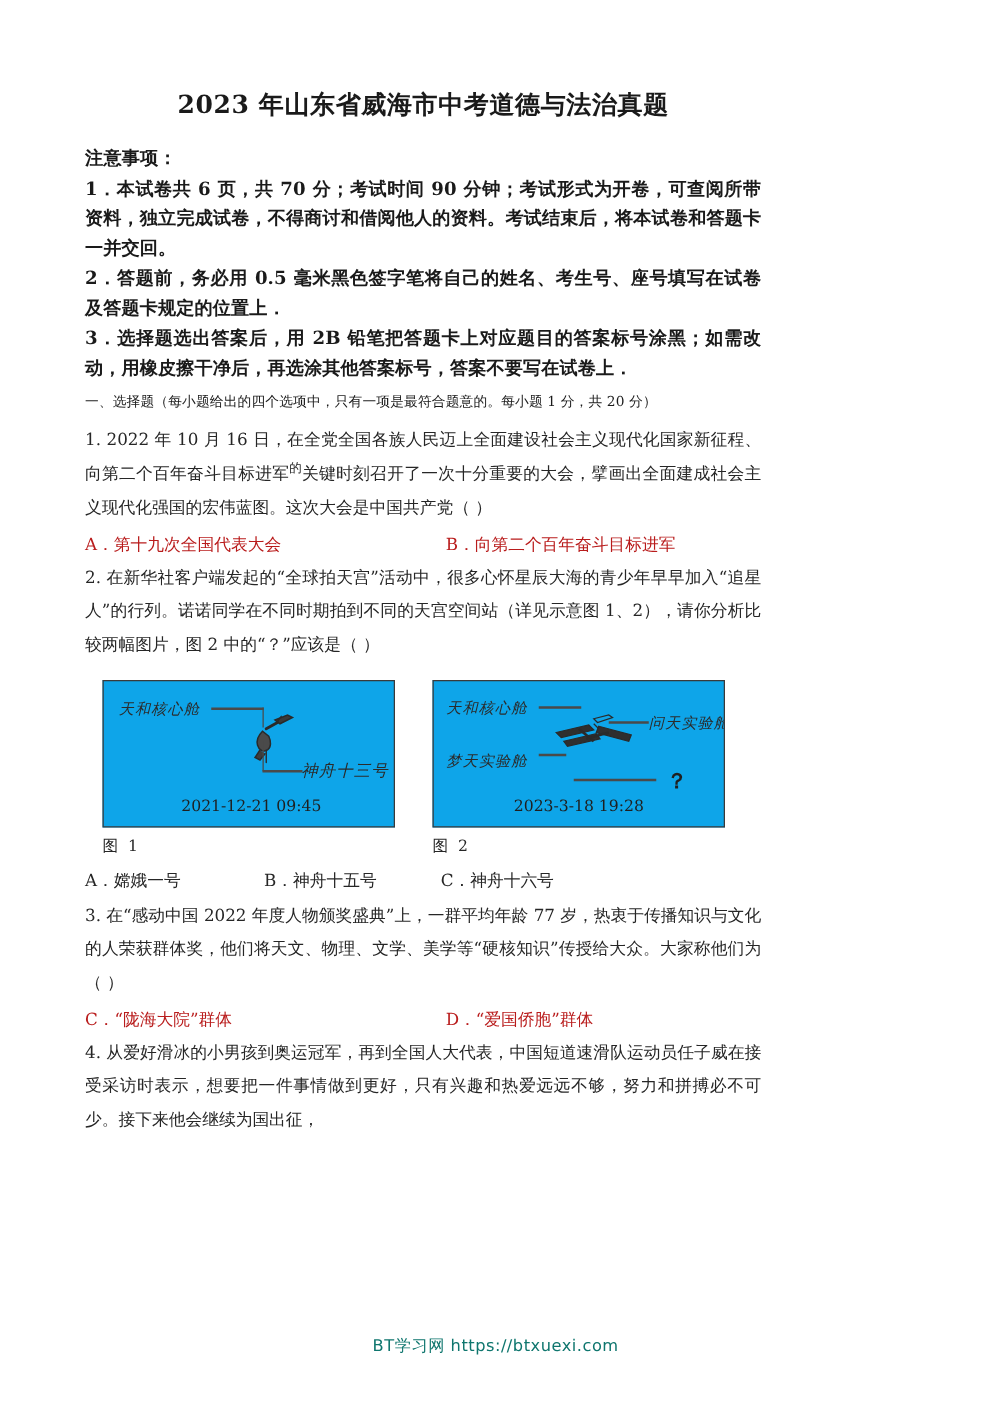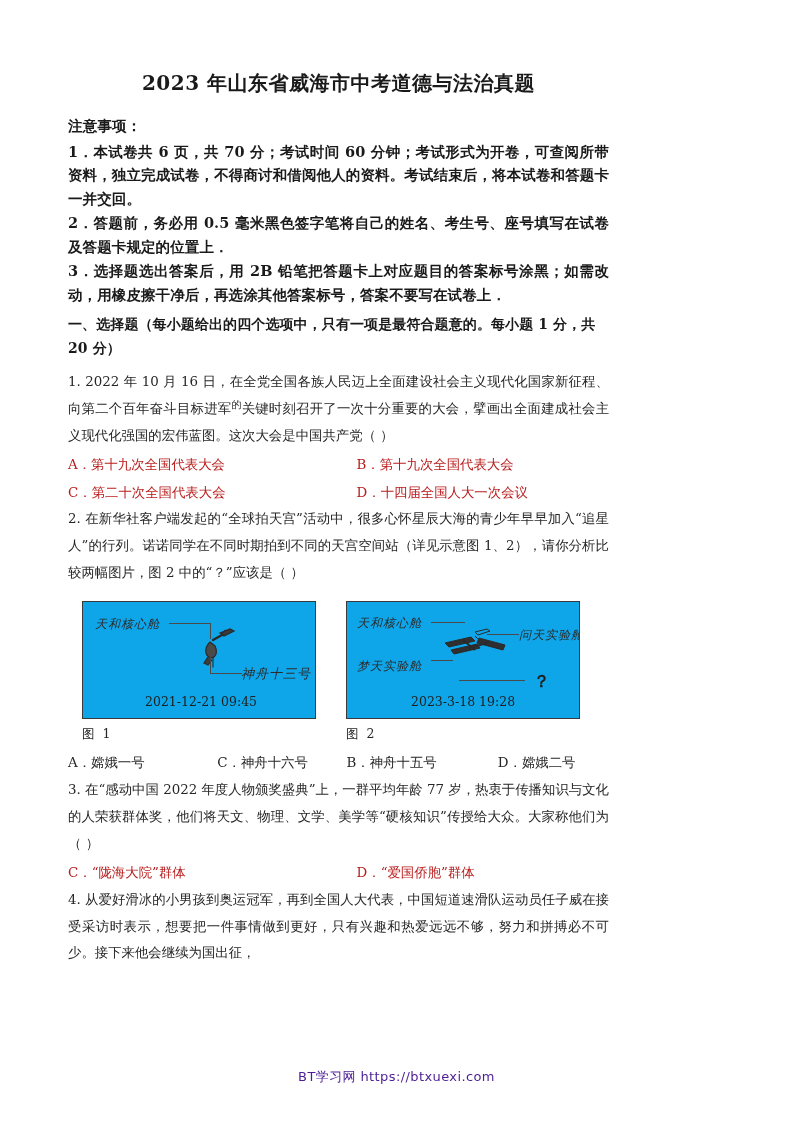--- a/index.html
+++ b/index.html
@@ -40,22 +40,22 @@
   .notice-item {
     font-size: 14.5px;
     font-weight: bold;
     line-height: 1.62;
     margin: 0 0 1px 0;
     text-align: justify;
     text-justify: inter-ideograph;
     letter-spacing: 0.1px;
   }
   .section-head {
-    font-size: 14px;
-    font-weight: bold;
+    font-size: 11px;
+    font-weight: normal;
     line-height: 1.7;
     margin: 7px 0 8px 0;
     letter-spacing: 0.1px;
   }
   .q-stem {
     font-size: 13.4px;
     line-height: 2.0;
     margin: 0 0 2px 0;
     text-align: justify;
     text-justify: inter-ideograph;
@@ -149,48 +149,44 @@
   .lead.v { width: 1.2px; }
   .sketch { position: absolute; }
 
   .footer {
     position: absolute;
     left: 0;
     top: 1068px;
     width: 793px;
     text-align: center;
     font-size: 13px;
-    color: #4c1d95;
+    color: #0f766e;
     font-family: "DejaVu Sans", "Liberation Sans", sans-serif;
     letter-spacing: 0.4px;
   }
 </style>
 </head>
 <body>
 
 <div class="page">
 
   <div class="doc-title">2023 年山东省威海市中考道德与法治真题</div>
 
   <div class="notice-head">注意事项：</div>
 
-  <div class="notice-item">1．本试卷共 6 页，共 70 分；考试时间 60 分钟；考试形式为开卷，可查阅所带资料，独立完成试卷，不得商讨和借阅他人的资料。考试结束后，将本试卷和答题卡一并交回。</div>
+  <div class="notice-item">1．本试卷共 6 页，共 70 分；考试时间 90 分钟；考试形式为开卷，可查阅所带资料，独立完成试卷，不得商讨和借阅他人的资料。考试结束后，将本试卷和答题卡一并交回。</div>
   <div class="notice-item">2．答题前，务必用 0.5 毫米黑色签字笔将自己的姓名、考生号、座号填写在试卷及答题卡规定的位置上．</div>
   <div class="notice-item">3．选择题选出答案后，用 2B 铅笔把答题卡上对应题目的答案标号涂黑；如需改动，用橡皮擦干净后，再选涂其他答案标号，答案不要写在试卷上．</div>
 
   <div class="section-head">一、选择题（每小题给出的四个选项中，只有一项是最符合题意的。每小题 1 分，共 20 分）</div>
 
   <div class="q-stem"><span>1. 2022 年 10 月 16 日，在全党全国各族人民迈上全面建设社会主义现代化国家新征程、向第二个百年奋斗目标进军</span><sup>的</sup><span>关键时刻召开了一次十分重要的大会，擘画出全面建成社会主义现代化强国的宏伟蓝图。这次大会是中国共产党（      ）</span></div>
   <div class="opts-2col">
     <div class="opt">A．第十九次全国代表大会</div>
-    <div class="opt second">B．第十九次全国代表大会</div>
-  </div>
-  <div class="opts-2col">
-    <div class="opt">C．第二十次全国代表大会</div>
-    <div class="opt second">D．十四届全国人大一次会议</div>
+    <div class="opt second">B．向第二个百年奋斗目标进军</div>
   </div>
 
   <div class="q-stem">2. 在新华社客户端发起的“全球拍天宫”活动中，很多心怀星辰大海的青少年早早加入“追星人”的行列。诺诺同学在不同时期拍到不同的天宫空间站（详见示意图 1、2），请你分析比较两幅图片，图 2 中的“？”应该是（      ）</div>
 
   <div class="figs">
 
     <div class="fig-wrap">
       <div class="fig-box">
         <span class="hand" style="left:12px; top:14px;">天和核心舱</span>
         <span class="lead h" style="left:86px; top:21px; width:42px;"></span>
@@ -244,23 +240,22 @@
 
         <span class="fig-date" style="left:64px; top:92px;">2023-3-18 19:28</span>
       </div>
       <div class="fig-cap">图 2</div>
     </div>
 
   </div>
 
   <div class="opts-4col">
     <div class="opt o1">A．嫦娥一号</div>
+    <div class="opt o2">B．神舟十五号</div>
     <div class="opt o3">C．神舟十六号</div>
-    <div class="opt o2">B．神舟十五号</div>
-    <div class="opt o4">D．嫦娥二号</div>
   </div>
 
   <div class="q-stem">3. 在“感动中国 2022 年度人物颁奖盛典”上，一群平均年龄 77 岁，热衷于传播知识与文化的人荣获群体奖，他们将天文、物理、文学、美学等“硬核知识”传授给大众。大家称他们为（      ）</div>
   <div class="opts-2col">
     <div class="opt">C．“陇海大院”群体</div>
     <div class="opt second">D．“爱国侨胞”群体</div>
   </div>
 
   <div class="q-stem">4. 从爱好滑冰的小男孩到奥运冠军，再到全国人大代表，中国短道速滑队运动员任子威在接受采访时表示，想要把一件事情做到更好，只有兴趣和热爱远远不够，努力和拼搏必不可少。接下来他会继续为国出征，</div>
 

